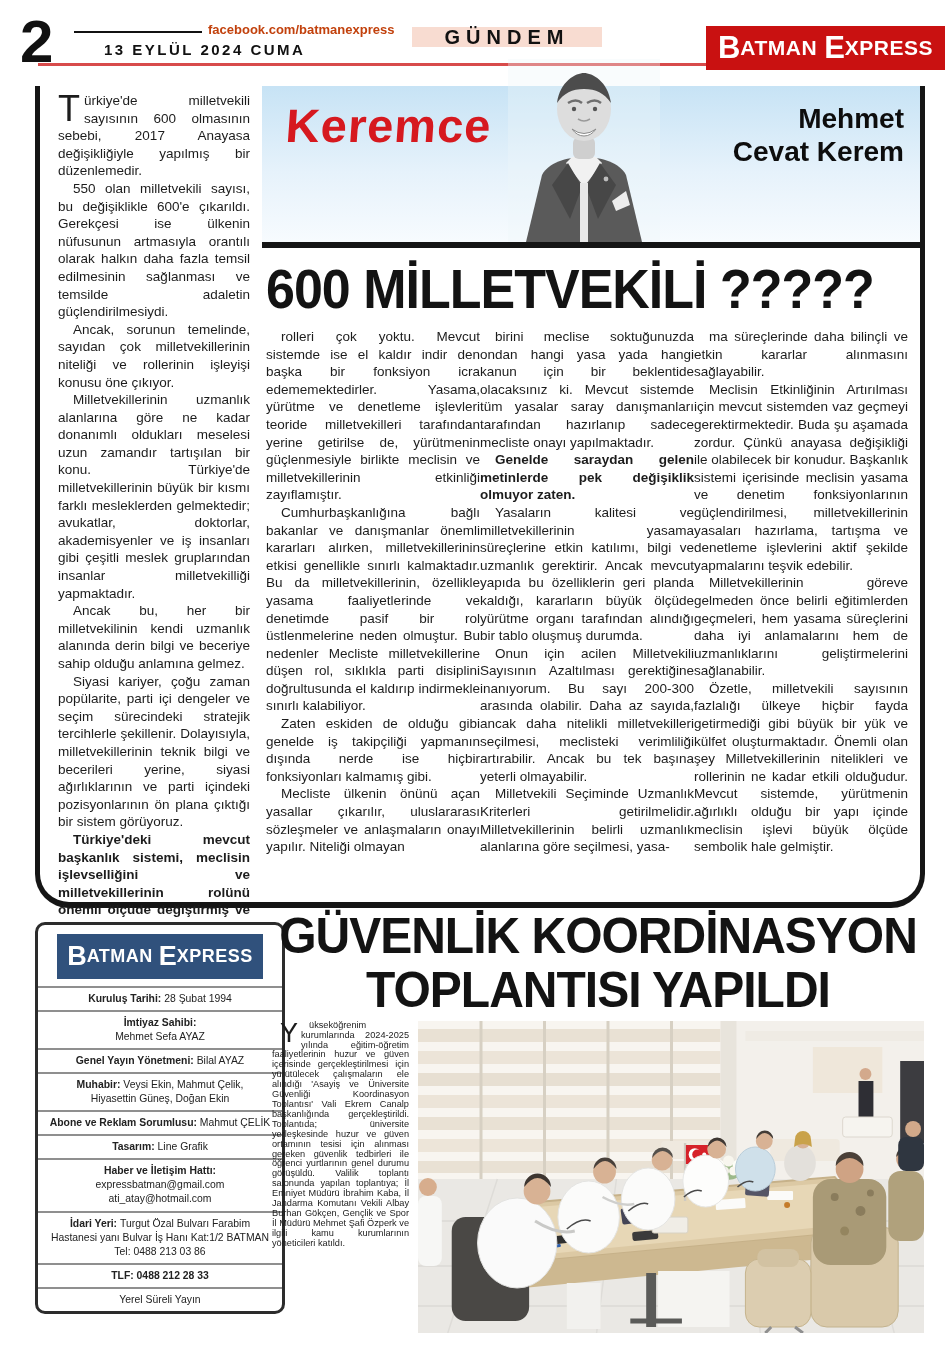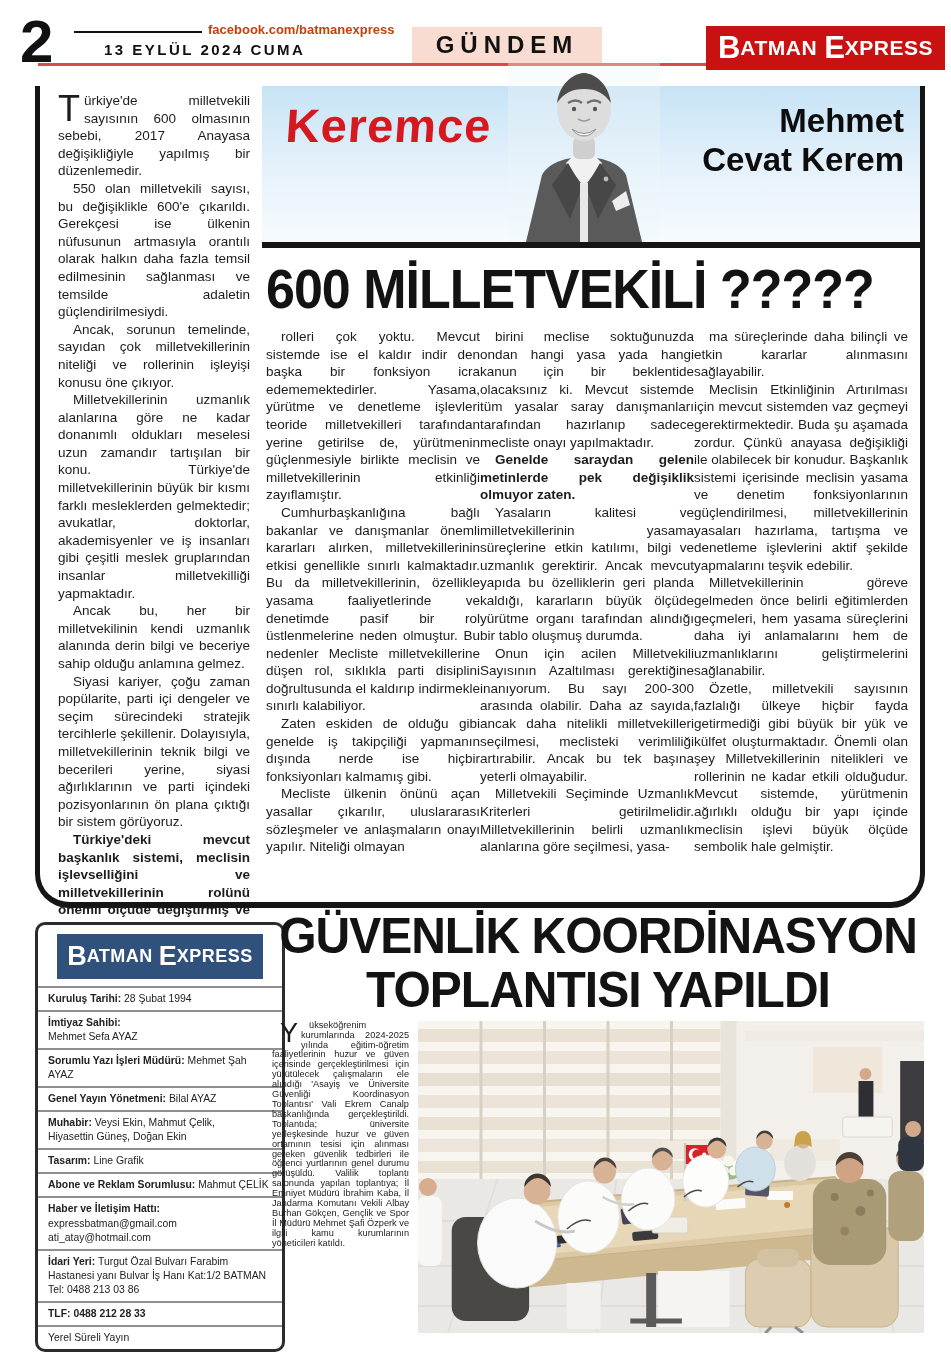--- a/index.html
+++ b/index.html
@@ -4,62 +4,62 @@
 <style>
   html,body{margin:0;padding:0;background:#9a9a9a;}
   .page{position:relative;width:951px;height:1364px;background:#ffffff;margin:0 auto;
         font-family:"Liberation Sans",sans-serif;color:#1c1c1c;overflow:hidden;}
 
   
   .page-number{position:absolute;left:20px;top:12px;font-size:60px;font-weight:bold;line-height:1;color:#111;}
   .fb-rule{position:absolute;left:74px;top:31px;width:128px;height:2px;background:#111;}
   .fb-text{position:absolute;left:208px;top:22px;font-size:13px;font-weight:bold;color:#c2410c;}
   .date-text{position:absolute;left:104px;top:41px;font-size:15px;font-weight:bold;letter-spacing:2.5px;color:#111;}
-  .section-box{position:absolute;left:412px;top:27px;width:190px;height:36px;background:#f8dcd1;
-               display:flex;align-items:center;justify-content:center;font-size:24px;font-weight:bold;
+  .section-box{position:absolute;left:412px;top:27px;width:190px;height:20px;background:#f8dcd1;
+               display:flex;align-items:center;justify-content:center;font-size:20px;font-weight:bold;
                letter-spacing:6px;color:#111;z-index:2;}
   .red-rule{position:absolute;left:38px;top:63px;width:668px;height:3px;background:#d84b4b;}
   .brand-red{position:absolute;left:706px;top:26px;width:239px;height:44px;background:#c91111;
              display:flex;align-items:center;justify-content:center;color:#fff;white-space:nowrap;}
   .brand-red .bi{font-size:31px;font-weight:bold;}
   .brand-red .br{font-size:21px;font-weight:bold;letter-spacing:.5px;}
   .brand-red .gap{width:7px;display:inline-block;}
 
   
   .article-frame{position:absolute;left:35px;top:86px;width:890px;height:822px;box-sizing:border-box;
                  border-left:5px solid #151515;border-right:5px solid #151515;border-bottom:6px solid #151515;
                  border-radius:0 0 34px 34px;display:flex;}
   .col1{width:222px;box-sizing:border-box;padding:6px 12px 0 18px;}
   .right-area{flex:1;display:flex;flex-direction:column;min-width:0;}
   .banner{height:156px;position:relative;background:linear-gradient(180deg,#c7e3f5 0%,#e6f2fb 55%,#f7fbfe 100%);}
   .banner-title{position:absolute;left:24px;top:12px;font-size:47px;font-weight:bold;color:#d6191f;
                 transform:skewX(-4deg);letter-spacing:1px;}
   .portrait{position:absolute;left:246px;top:-27px;width:152px;height:183px;}
-  .author{position:absolute;right:16px;top:16px;text-align:right;font-size:33px;font-weight:bold;
+  .author{position:absolute;right:16px;top:16px;text-align:right;font-size:28px;font-weight:bold;
           line-height:1.18;color:#0d0d0d;}
   .banner-rule{height:6px;background:#151515;}
   .headline{margin:12px 6px 8px 4px;font-size:52px;font-weight:bold;letter-spacing:-1px;line-height:1;
             color:#131313;white-space:nowrap;transform:scaleY(1.08);transform-origin:left top;}
   .cols3{display:flex;gap:0;padding:8px 12px 0 4px;flex:1;min-height:0;}
   .cols3 .tcol{flex:1;min-width:0;}
 
   .para{margin:0;text-indent:15px;text-align:justify;font-size:13.5px;line-height:17.6px;color:#1c1c1c;}
   .para.bold{font-weight:bold;}
   .para.first{text-indent:0;}
   .dropcap{float:left;font-size:36px;line-height:30px;padding:2px 4px 0 0;font-weight:normal;}
 
   
   .kunye{position:absolute;left:35px;top:922px;width:250px;box-sizing:border-box;border:3px solid #2c2c2c;
          border-radius:10px;background:#fff;padding-top:9px;}
   .kunye-logo{margin:0 auto 7px;width:206px;height:45px;background:#30517c;display:flex;align-items:center;
               justify-content:center;color:#fff;white-space:nowrap;}
   .kunye-logo .bi{font-size:27px;font-weight:bold;}
   .kunye-logo .br{font-size:18px;font-weight:bold;letter-spacing:.5px;}
   .kunye-logo .gap{width:6px;display:inline-block;}
-  .k-row{padding:4px 10px;border-top:2px solid #8f8f8f;font-size:10.4px;line-height:1.35;color:#222;}
+  .k-row{padding:4px 10px;border-top:2px solid #8f8f8f;text-align:center;font-size:10.4px;line-height:1.35;color:#222;}
   .k-row .kb{font-weight:bold;}
 
   
   .bottom-right{position:absolute;left:272px;top:908px;width:652px;}
   .headline2{margin:0 0 10px 0;text-align:center;font-size:48px;font-weight:bold;letter-spacing:-1px;
              line-height:1.07;color:#131313;transform:scaleY(1.06);transform-origin:center top;}
   .bottom-body{display:flex;gap:9px;}
   .bottom-text{width:137px;flex:none;}
   .bottom-text .para{font-size:9.2px;line-height:9.9px;text-indent:8px;}
   .bottom-text .dropcap{font-size:27px;line-height:22px;padding:1px 3px 0 0;}
@@ -161,34 +161,31 @@
       </div>
     <div id="kunye-rows">
         <div class="k-row">
           <div class="k-line"><span class="kb">Kuruluş Tarihi: </span><span>28 Şubat 1994</span></div>
         </div>
         <div class="k-row">
           <div class="k-line"><span class="kb">İmtiyaz Sahibi:</span></div>
           <div class="k-line"><span>Mehmet Sefa AYAZ</span></div>
         </div>
         <div class="k-row">
-          <div class="k-line"><span class="kb">Sorumlu Yazı İşleri Müdürü: </span><span>Mehmet Şah AYAZ</span></div>
-        </div>
-        <div class="k-row">
           <div class="k-line"><span class="kb">Genel Yayın Yönetmeni: </span><span>Bilal AYAZ</span></div>
         </div>
         <div class="k-row">
           <div class="k-line"><span class="kb">Muhabir: </span><span>Veysi Ekin, Mahmut Çelik,</span></div>
           <div class="k-line"><span>Hiyasettin Güneş, Doğan Ekin</span></div>
         </div>
         <div class="k-row">
+          <div class="k-line"><span class="kb">Abone ve Reklam Sorumlusu: </span><span>Mahmut ÇELİK</span></div>
+        </div>
+        <div class="k-row">
           <div class="k-line"><span class="kb">Tasarım: </span><span>Line Grafik</span></div>
-        </div>
-        <div class="k-row">
-          <div class="k-line"><span class="kb">Abone ve Reklam Sorumlusu: </span><span>Mahmut ÇELİK</span></div>
         </div>
         <div class="k-row">
           <div class="k-line"><span class="kb">Haber ve İletişim Hattı:</span></div>
           <div class="k-line"><span>expressbatman@gmail.com</span></div>
           <div class="k-line"><span>ati_atay@hotmail.com</span></div>
         </div>
         <div class="k-row">
           <div class="k-line"><span class="kb">İdari Yeri: </span><span>Turgut Özal Bulvarı Farabim Hastanesi yanı Bulvar İş Hanı Kat:1/2 BATMAN Tel: 0488 213 03 86</span></div>
         </div>
         <div class="k-row">

